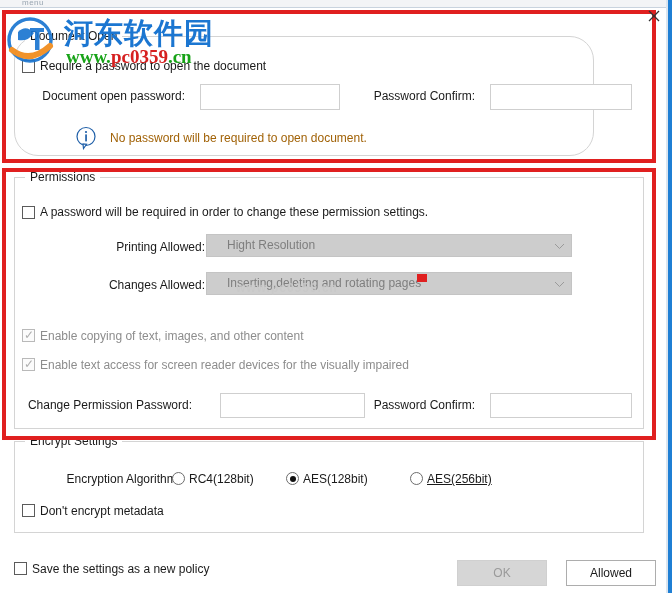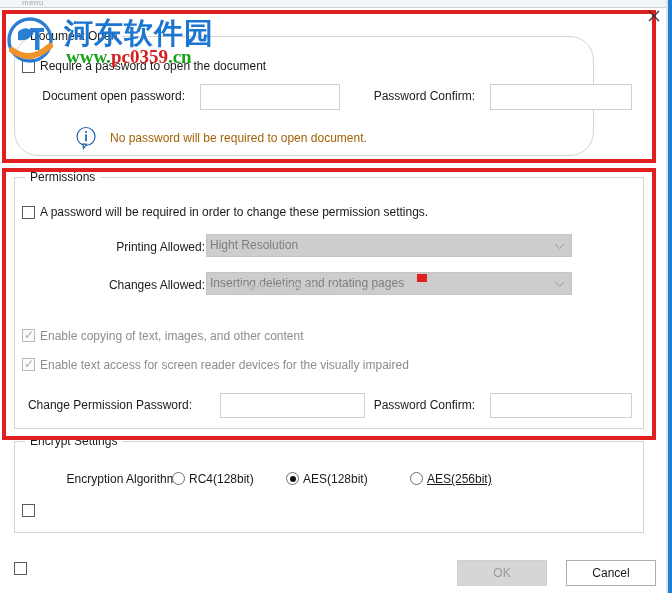--- a/index.html
+++ b/index.html
@@ -136,21 +136,21 @@
 
   .combo {
     position: absolute;
     background: #cdcdcd;
     border: 1px solid #c4c4c4;
     box-sizing: border-box;
     cursor: default;
   }
   .combo-text {
     position: absolute;
-    left: 3px; top: 3px;
+    left: 20px; top: 3px;
     font-size: 12px;
     color: #7e7e7e;
     white-space: nowrap;
   }
   .combo-arrow {
     position: absolute;
     right: 7px; top: 9px;
     width: 9px; height: 5px;
   }
   .combo-arrow svg { display: block; }
@@ -357,25 +357,27 @@
 
   <div class="radio" style="left:286px; top:472px;">
     <span class="dot"></span>
   </div>
   <div class="radio-label" style="left:303px; top:472px;">AES(128bit)</div>
 
   <div class="radio" style="left:410px; top:472px;"></div>
   <div class="radio-label" style="left:427px; top:472px;text-decoration:underline;">AES(256bit)</div>
 
   <div class="cb" style="left:22px; top:504px;"></div>
+  <div class="cb-label" style="left:40px; top:504px;">Don't encrypt metadata</div>
 
   <div class="cb" style="left:14px; top:562px;"></div>
+  <div class="cb-label" style="left:32px; top:562px;">Save the settings as a new policy</div>
 
   <div class="btn disabled" style="left:457px; top:560px; width:90px; height:26px;text-align:right;">OK</div>
-  <div class="btn" style="left:566px; top:560px; width:90px; height:26px;">Cancel</div>
+  <div class="btn" style="left:566px; top:560px; width:90px; height:26px;">Allowed</div>
 
   <div class="wm" id="wm-logo">
     <svg width="58" height="52" viewBox="0 0 58 52">
       <circle cx="26" cy="24" r="21" fill="none" stroke="#1b76d1" stroke-width="3.4"></circle>
       <path d="M8 34 Q26 48 46 30" fill="none" stroke="#f08a1a" stroke-width="6" stroke-linecap="round"></path>
       <path d="M14 16 Q22 8 30 17 Q24 26 14 24 Z" fill="#1b76d1"></path>
       <rect x="31" y="12" width="4.5" height="22" fill="#1b76d1"></rect>
       <rect x="26" y="12" width="14" height="4" fill="#1b76d1"></rect>
     </svg>
   </div>

